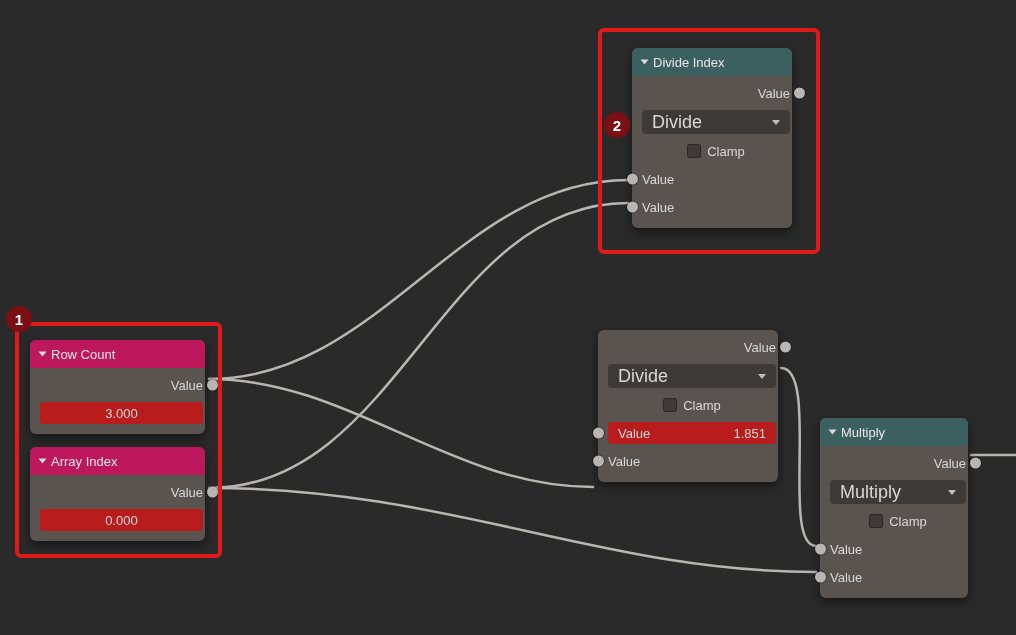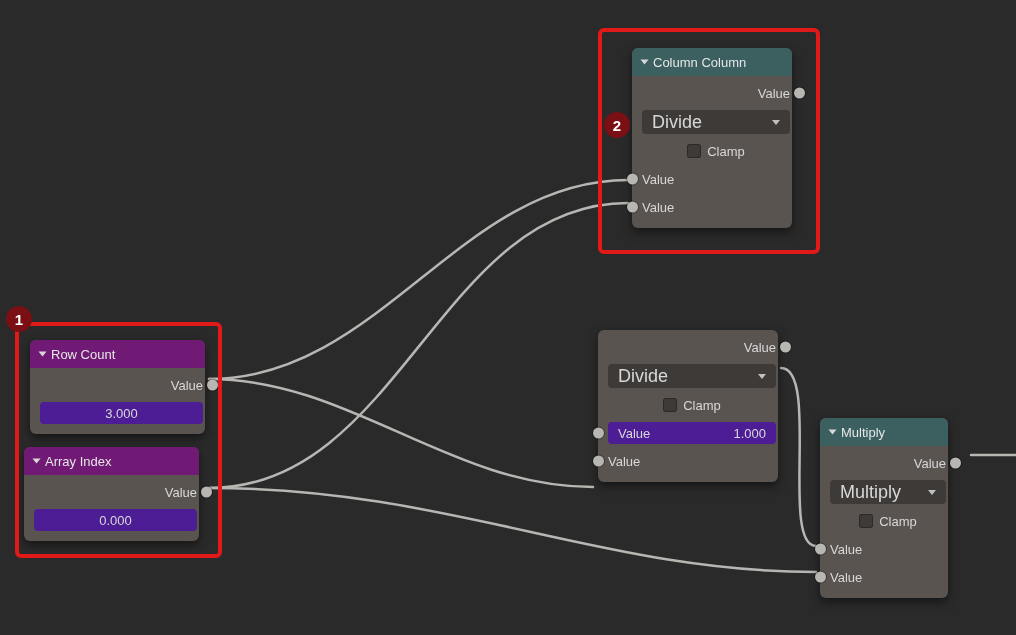--- a/index.html
+++ b/index.html
@@ -38,21 +38,21 @@
     display: flex;
     align-items: center;
     height: 28px;
     padding: 0 10px;
     border-top-left-radius: 6px;
     border-top-right-radius: 6px;
     font-size: 13px;
     color: #e6e6e6;
     gap: 6px;
   }
-  .node-header.red { background: #701a75; }
+  .node-header.red { background: #be185d; }
   .node-header.teal { background: #3c5f60; }
   .chevron {
     width: 0;
     height: 0;
     border-left: 5px solid #d8d8d8;
     border-top: 4px solid transparent;
     border-bottom: 4px solid transparent;
     transform: rotate(90deg);
   }
   .node-body {
@@ -69,21 +69,21 @@
     min-height: 22px;
     position: relative;
   }
   .row.left { justify-content: flex-start; }
   .row-label {
     font-size: 13px;
     color: #d8d8d8;
   }
   .value-field {
     flex: 1;
-    background: #4c1d95;
+    background: #b91c1c;
     border-radius: 4px;
     height: 22px;
     display: flex;
     align-items: center;
     justify-content: center;
     font-size: 13px;
     color: #d8d8d8;
   }
   .value-field.pair {
     justify-content: space-between;
@@ -186,42 +186,42 @@
         <span class="socket out"></span>
       </div>
       <div class="row">
         <div class="value-field">
           <span>3.000</span>
         </div>
       </div>
     </div>
   </div>
 
-  <div class="node" style="left:24px; top:447px; width:175px;">
+  <div class="node" style="left:30px; top:447px; width:175px;">
     <div class="node-header red">
       <span class="chevron"></span>
       <span>Array Index</span>
     </div>
     <div class="node-body">
       <div class="row">
         <span class="row-label">Value</span>
         <span class="socket out"></span>
       </div>
       <div class="row">
         <div class="value-field">
           <span>0.000</span>
         </div>
       </div>
     </div>
   </div>
 
   <div class="node" style="left:632px; top:48px; width:160px;">
     <div class="node-header teal">
       <span class="chevron"></span>
-      <span>Column Column</span>
+      <span>Divide Index</span>
     </div>
     <div class="node-body">
       <div class="row">
         <span class="row-label">Value</span>
         <span class="socket out"></span>
       </div>
       <div class="row">
         <div class="dropdown">
           <span>Divide</span>
           <span class="dd-caret"></span>
@@ -255,31 +255,31 @@
         </div>
       </div>
       <div class="checkbox-row">
         <span class="checkbox"></span>
         <span>Clamp</span>
       </div>
       <div class="row">
         <span class="socket in"></span>
         <div class="value-field pair">
           <span>Value</span>
-          <span>1.000</span>
-        </div>
-      </div>
-      <div class="row left">
-        <span class="socket in"></span>
-        <span class="row-label">Value</span>
-      </div>
-    </div>
-  </div>
-
-  <div class="node" style="left:820px; top:418px; width:128px;">
+          <span>1.851</span>
+        </div>
+      </div>
+      <div class="row left">
+        <span class="socket in"></span>
+        <span class="row-label">Value</span>
+      </div>
+    </div>
+  </div>
+
+  <div class="node" style="left:820px; top:418px; width:148px;">
     <div class="node-header teal">
       <span class="chevron"></span>
       <span>Multiply</span>
     </div>
     <div class="node-body">
       <div class="row">
         <span class="row-label">Value</span>
         <span class="socket out"></span>
       </div>
       <div class="row">

